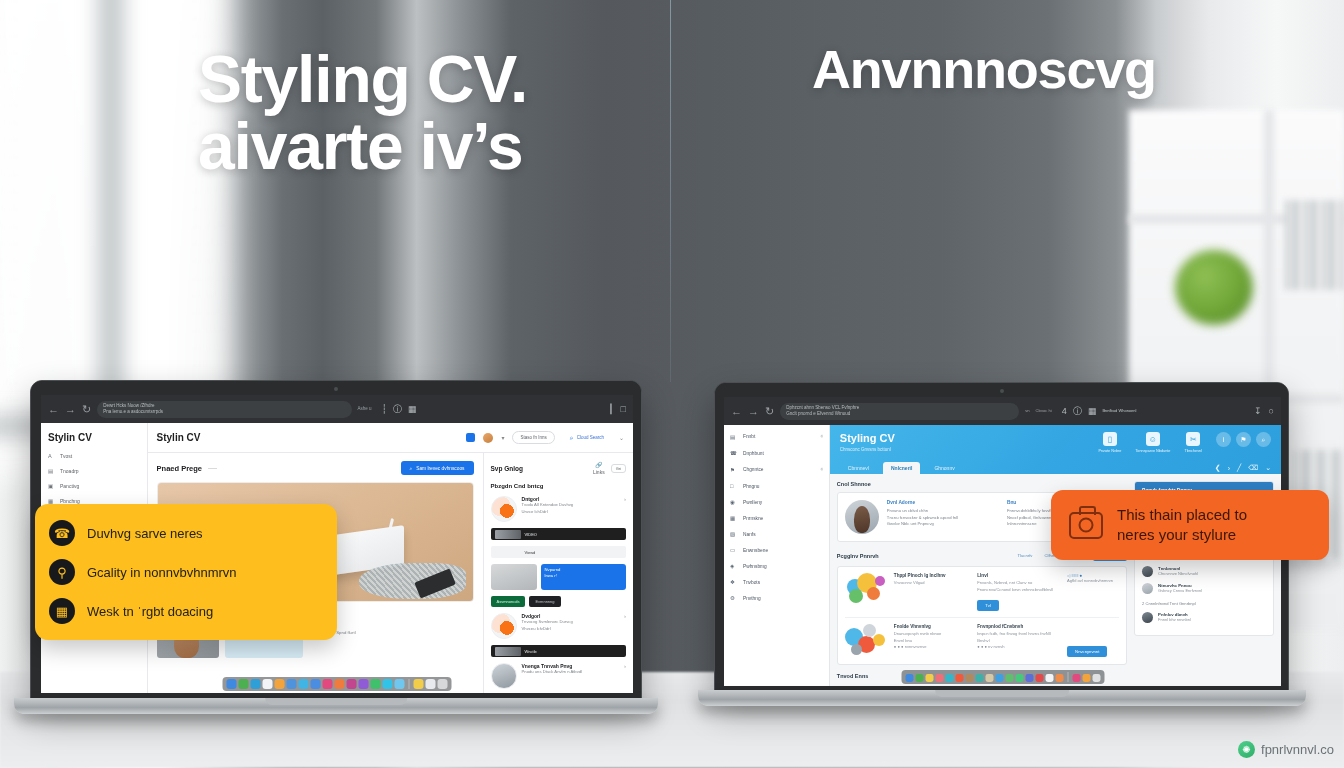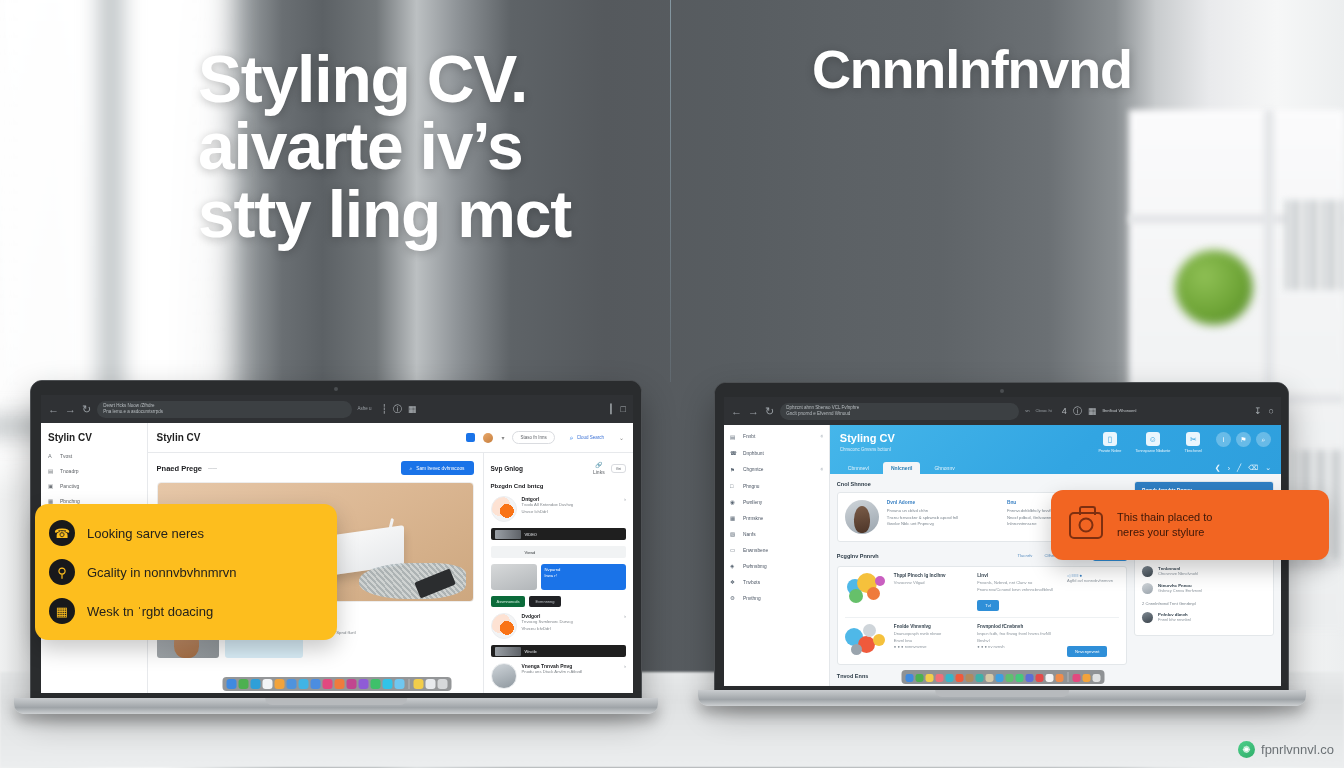--- a/index.html
+++ b/index.html
@@ -436,21 +436,21 @@
   }
   .co-cam::before {
     content:""; position:absolute; left:8px; top:-8px; width:13px; height:7px;
     border:2.5px solid #7e2f10; border-bottom:none; border-radius:3px 3px 0 0;
   }
   .co-cam::after {
     content:""; position:absolute; left:50%; top:50%;
     transform:translate(-50%,-50%); width:11px; height:11px;
     border:2.5px solid #7e2f10; border-radius:50%;
   }
-  .co-tx { font-size:11px; color:#3c1708; line-height:1.35; }
+  .co-tx { font-size:15px; color:#3c1708; line-height:1.35; }
 
   
   .watermark {
     position:absolute; right:10px; bottom:10px;
     display:flex; align-items:center; gap:6px;
   }
   .wm-logo {
     width:17px; height:17px; border-radius:50%;
     background:linear-gradient(145deg,#4ecf8a,#2fae6a);
     display:flex; align-items:center; justify-content:center;
@@ -475,24 +475,23 @@
     <div class="shelf-line-v" style="right:70px; top:110px; height:520px"></div>
     <div class="plant"></div>
     <div class="books"></div>
     <div class="books2"></div>
     <div class="divider-line"></div>
     <div class="desk"></div>
   </div>
 
   <div class="headline headline-left">
     <span>Styling CV. aivarte iv’s</span>
-    <span>stty ling mct</span>
   </div>
   <div class="headline headline-right">
-    <span>Cnnnlnfnvnd</span>
+    <span>Anvnnnoscvg</span>
   </div>
 
   <div class="laptop">
     <div class="laptop-lid" style="left:30px; top:380px; width:612px; height:322px;">
       <div class="laptop-bezel-top">
         <div class="camera-dot"></div>
       </div>
       <div class="screen" style="left:10px; top:14px; width:592px; height:298px;">
 
         <div class="chrome">
@@ -966,21 +965,21 @@
       </div>
     </div>
     <div class="laptop-base" style="left:698px; top:690px; width:608px; height:16px;">
       <div class="base-notch"></div>
     </div>
   </div>
 
   <div class="callout-yellow">
     <div class="cy-row">
       <span class="cy-ic">☎</span>
-      <span class="cy-tx">Looking sarve neres</span>
+      <span class="cy-tx">Duvhvg sarve neres</span>
     </div>
     <div class="cy-row">
       <span class="cy-ic">⚲</span>
       <span class="cy-tx">Gcality in nonnvbvhnmrvn</span>
     </div>
     <div class="cy-row">
       <span class="cy-ic">▦</span>
       <span class="cy-tx">Wesk tn ˈrgbt doacing</span>
     </div>
   </div>

